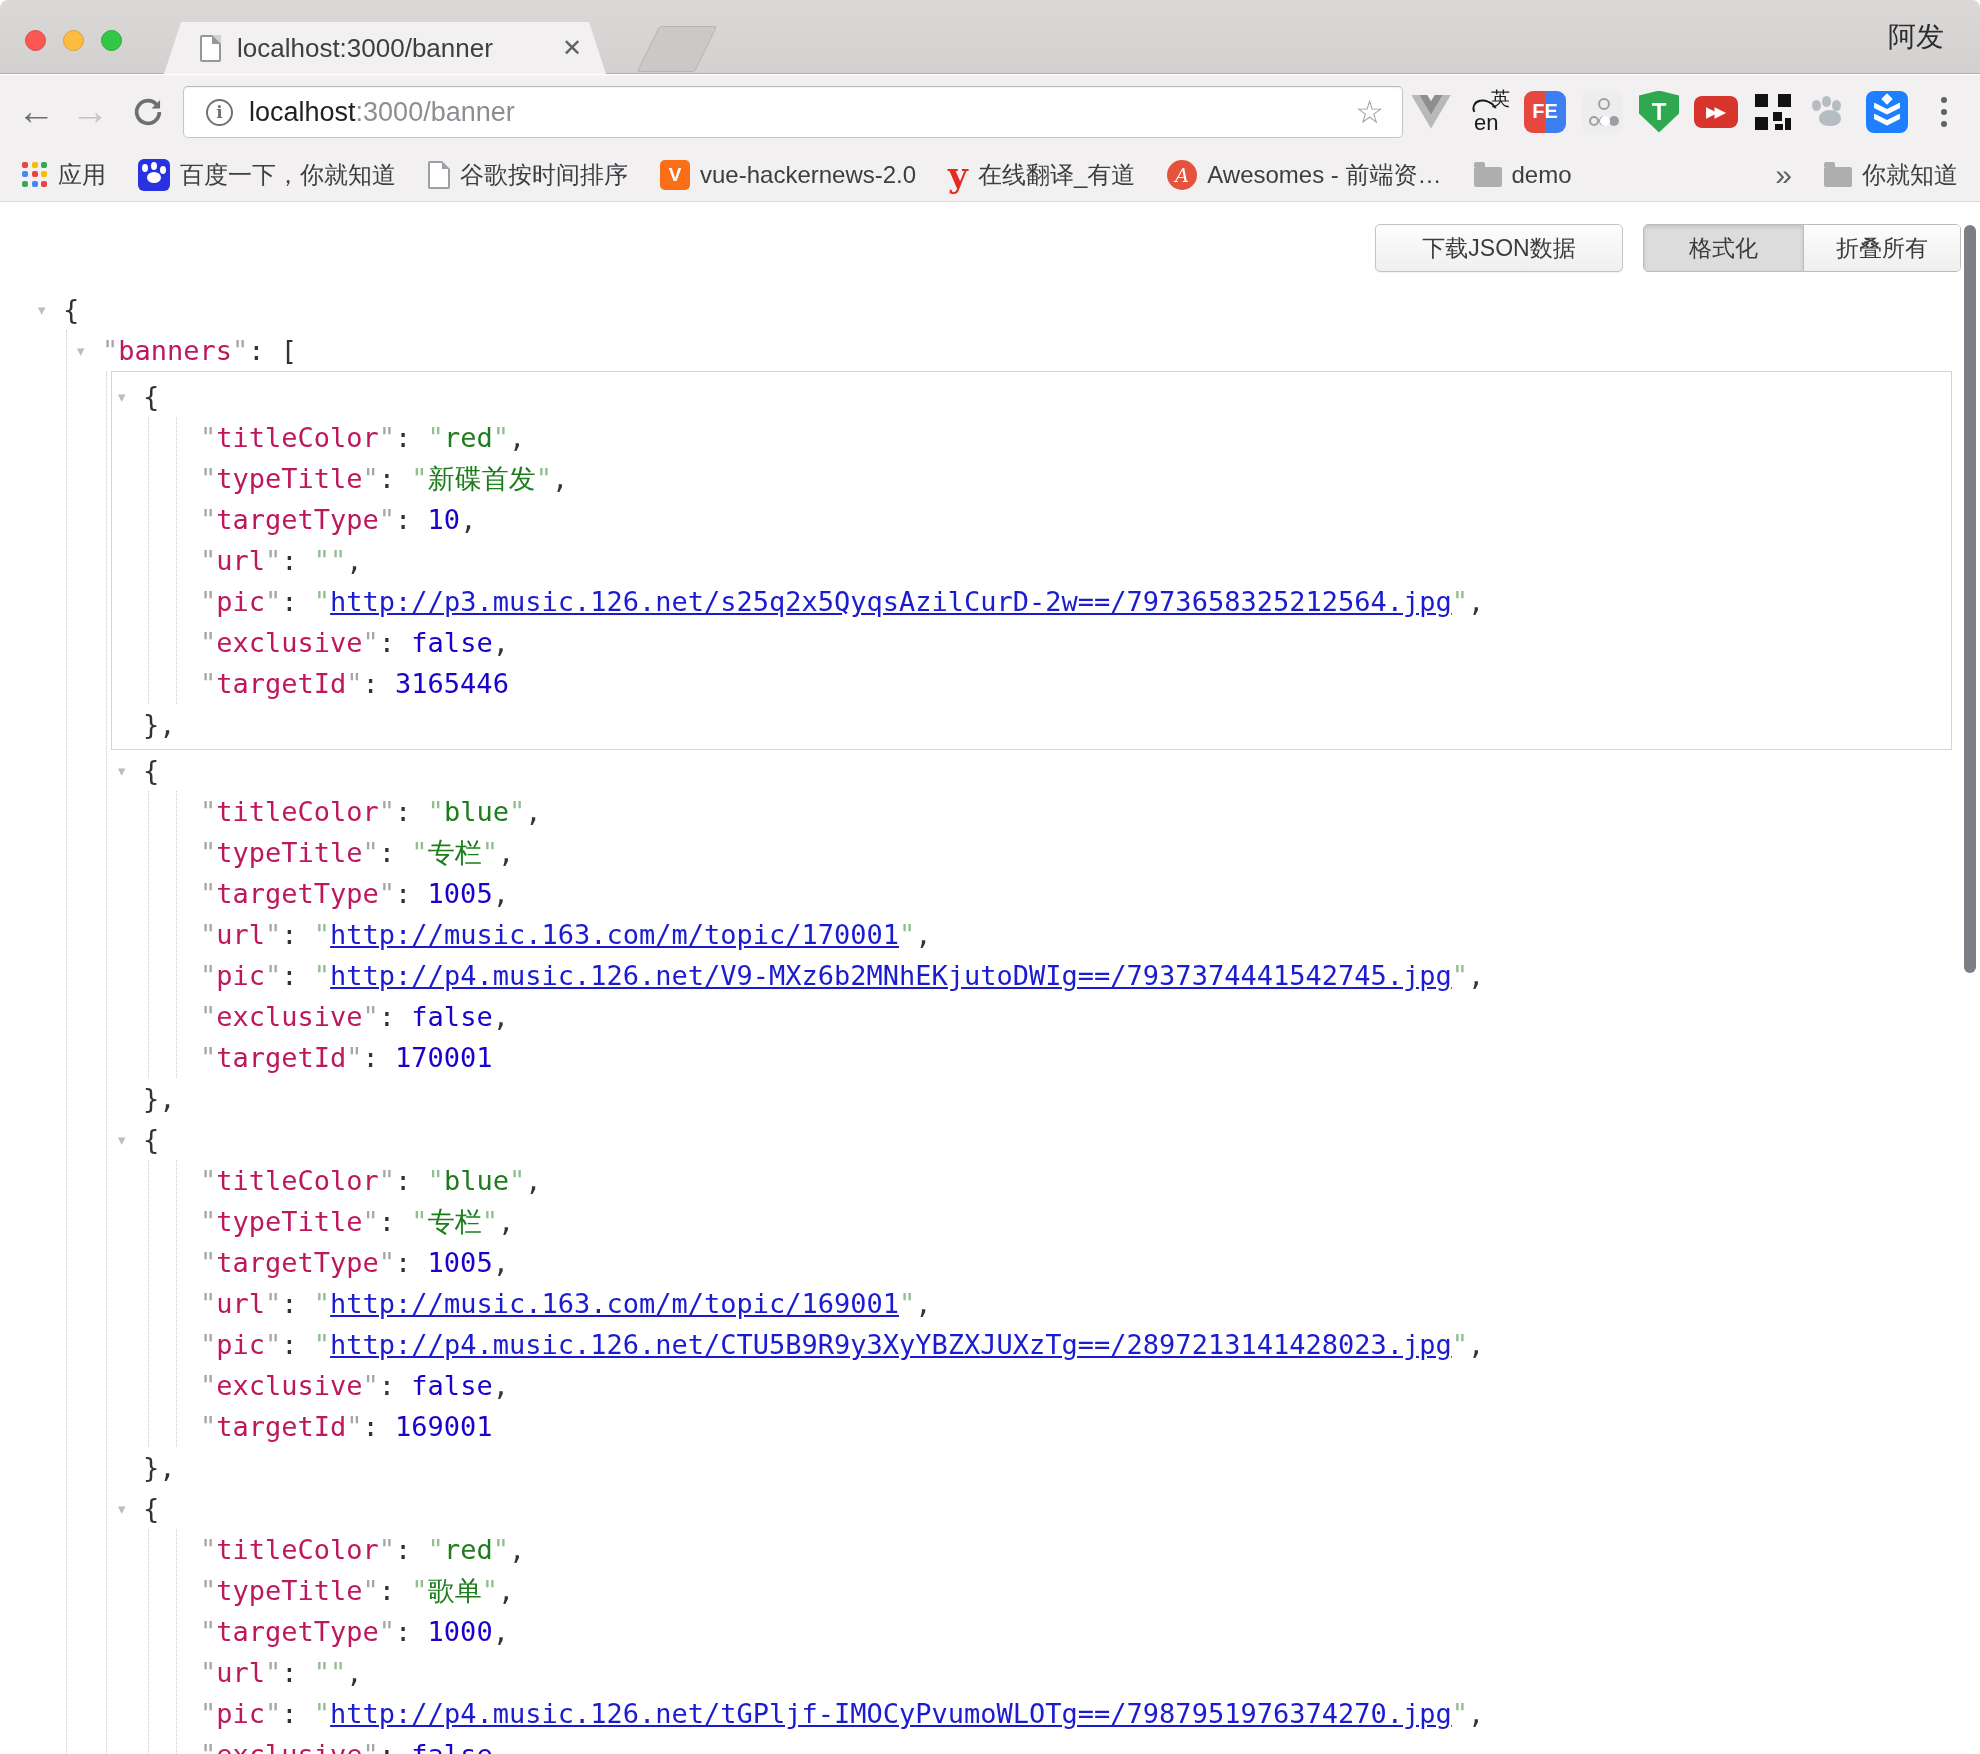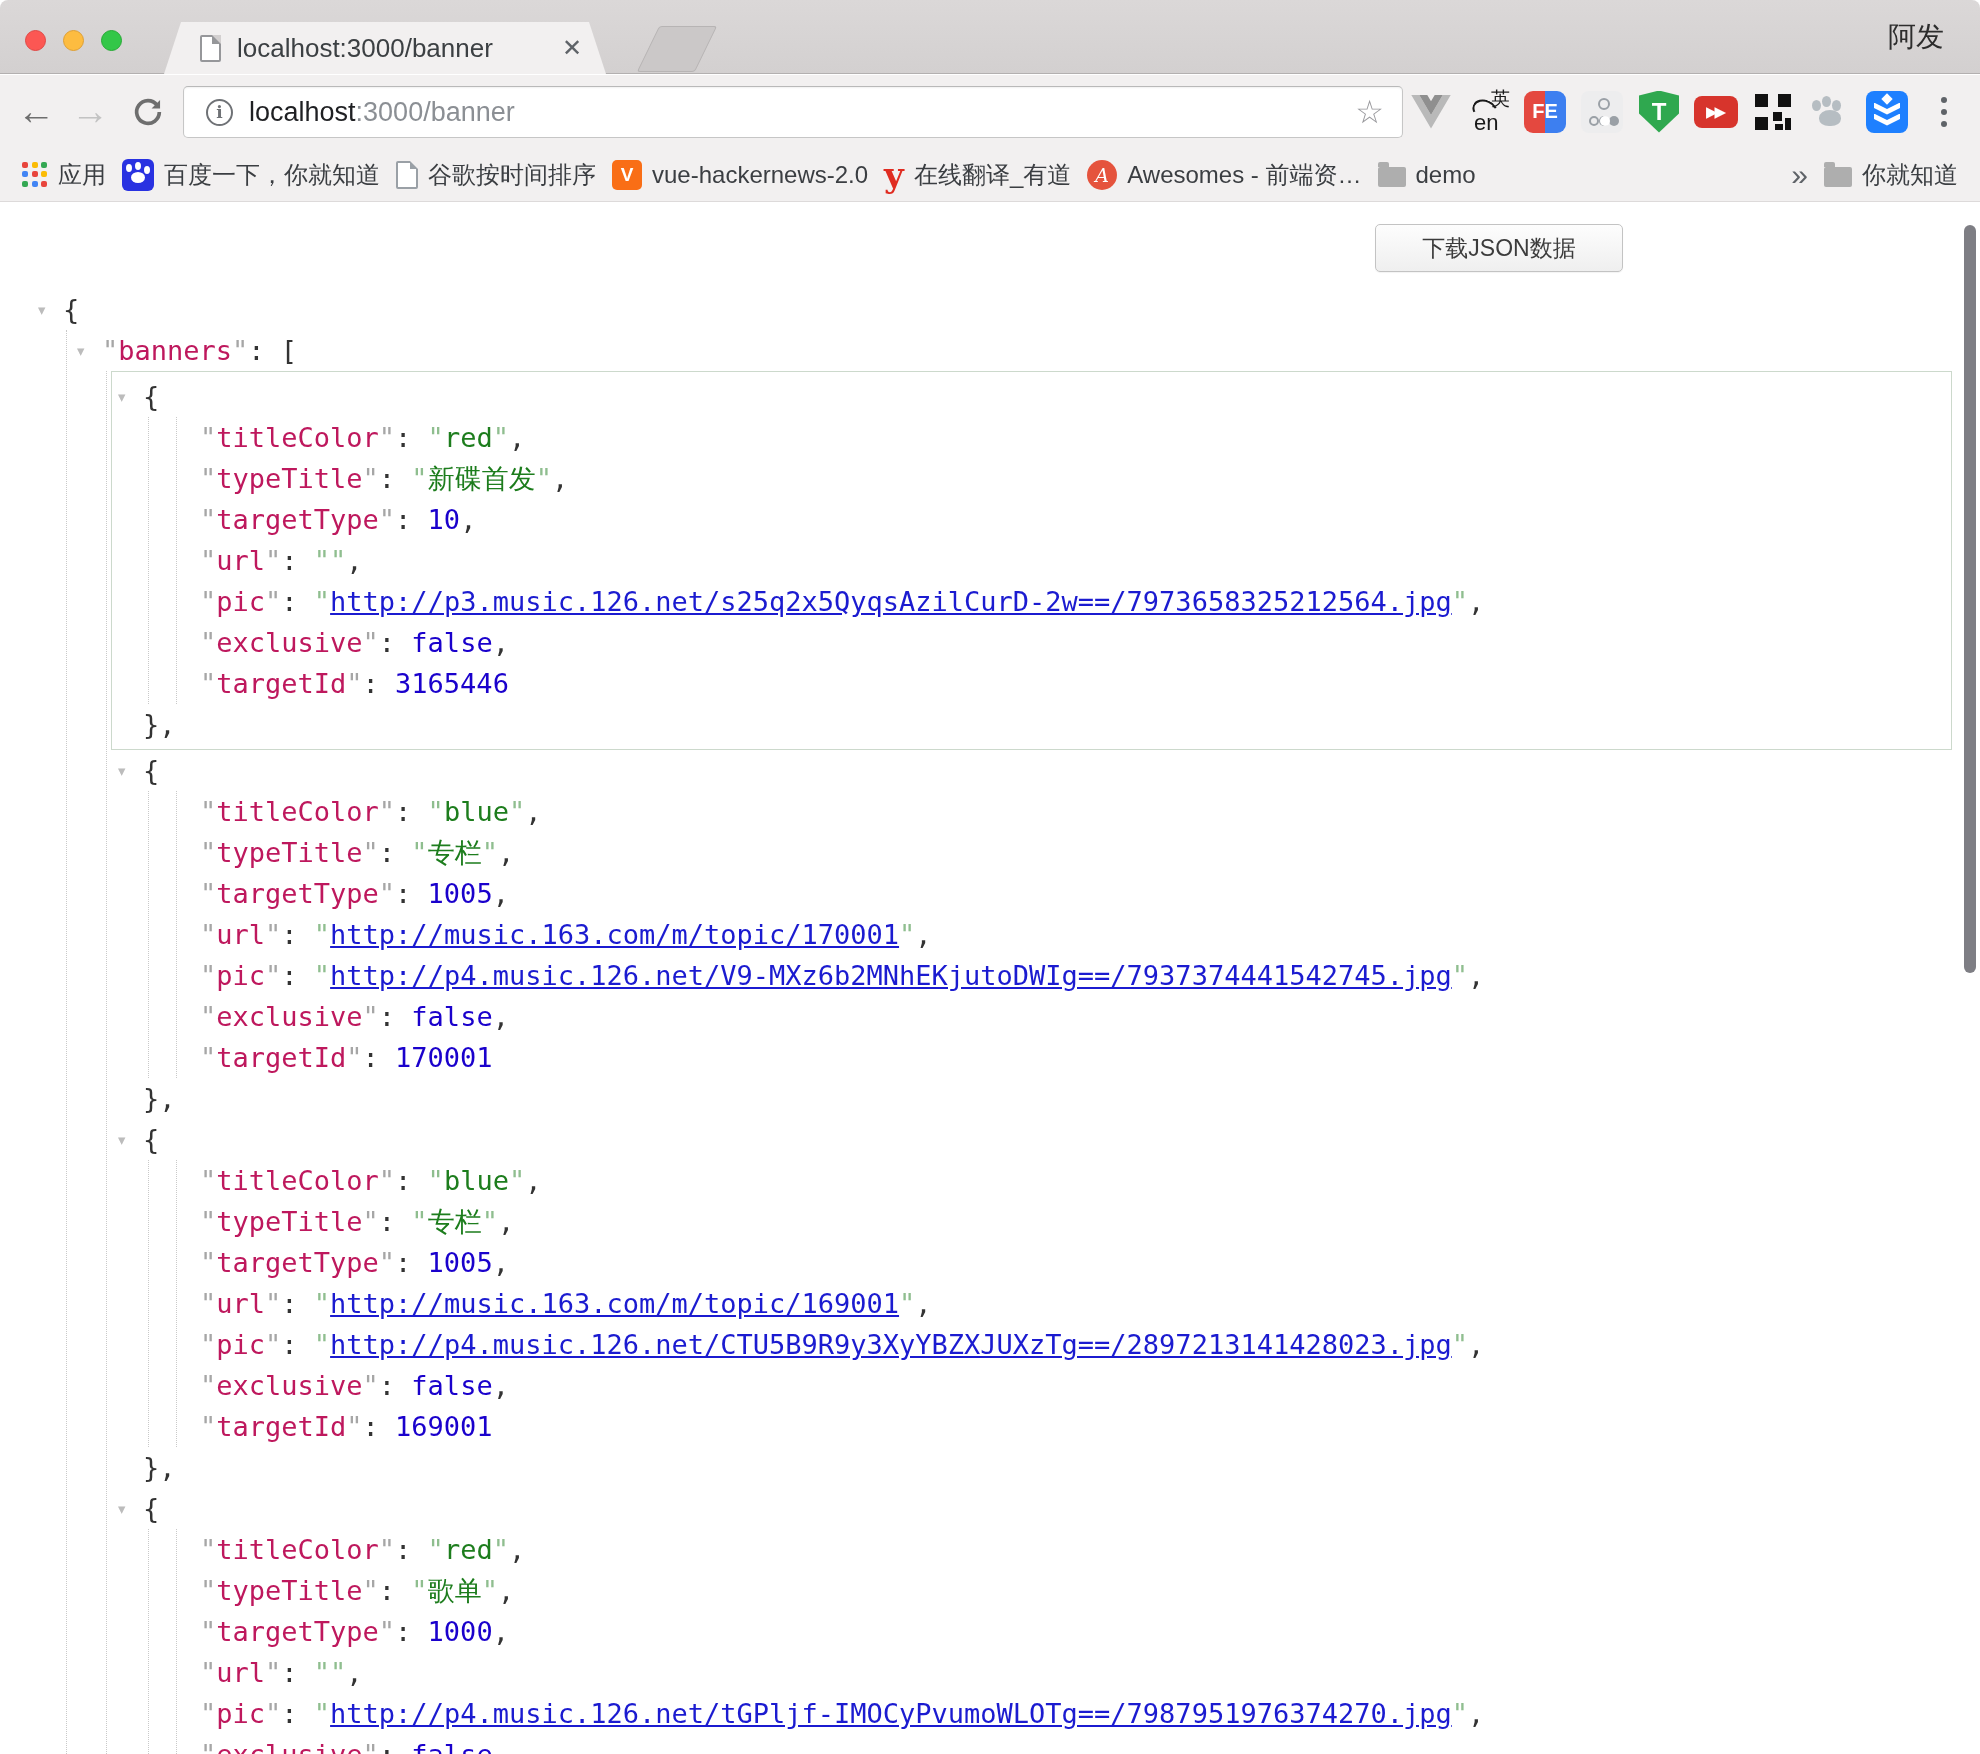--- a/index.html
+++ b/index.html
@@ -88,21 +88,21 @@
   .ico-juejin { width:42px; height:42px; border-radius:8px; background:#1e80ff; position:relative; }
   .ico-juejin .chv { position:absolute; left:8px; width:26px; height:12px; background:#fff;
     clip-path:polygon(0 0,50% 55%,100% 0,100% 45%,50% 100%,0 45%); }
   .ico-juejin .c1 { top:12px; } .ico-juejin .c2 { top:23px; }
   .ico-juejin .dot { position:absolute; left:17px; top:4px; width:8px; height:8px; background:#fff; transform:rotate(45deg); }
   .menu-dots { width:10px; height:44px; display:flex; flex-direction:column; align-items:center; justify-content:center; gap:6px; }
   .menu-dots i { width:6px; height:6px; border-radius:50%; background:#5f6368; }
 
   
   .bookmarks { position:absolute; left:0; top:148px; width:100%; height:54px; background:#f2f0f0;
-    border-bottom:1px solid #dddada; display:flex; align-items:center; padding:0 22px; gap:16px; }
+    border-bottom:1px solid #dddada; display:flex; align-items:center; padding:0 22px; gap:32px; }
   .bm { display:flex; align-items:center; gap:10px; font-size:24px; color:#3b3e42; white-space:nowrap; }
   .ico-apps { width:26px; height:26px; display:grid; grid-template-columns:repeat(3,1fr); gap:3px; }
   .ico-apps i { width:6px; height:6px; border-radius:2px; }
   .ico-apps i:nth-child(1){background:#e8453c}.ico-apps i:nth-child(2){background:#fbbc05}
   .ico-apps i:nth-child(3){background:#34a853}.ico-apps i:nth-child(4){background:#4285f4}
   .ico-apps i:nth-child(5){background:#e8453c}.ico-apps i:nth-child(6){background:#fbbc05}
   .ico-apps i:nth-child(7){background:#34a853}.ico-apps i:nth-child(8){background:#4285f4}
   .ico-apps i:nth-child(9){background:#e8453c}
   .ico-baidu { width:32px; height:32px; border-radius:6px; background:#2932e1; position:relative; }
   .ico-baidu:before { content:""; position:absolute; left:9px; top:13px; width:14px; height:11px; background:#fff; border-radius:50%; }
@@ -277,20 +277,24 @@
     <div class="bm-spacer"></div>
     <div class="bm bm-chevron">»</div>
     <div class="bm">
       <span class="ico-folder"></span>
       <span>你就知道</span>
     </div>
   </div>
 
   <div class="content">
     <div class="btn btn-download">下载JSON数据</div>
+    <div class="btn-group">
+      <div class="btn-format">格式化</div>
+      <div class="btn-collapse">折叠所有</div>
+    </div>
     <div id="json-tree">
         <div class="json-row" style="padding-left: 63px;"><span class="tri" style="left: 36px;">▾</span><span class="jbrace">{</span></div>
         <div class="json-row" style="padding-left: 102px;"><span class="tri" style="left: 75px;">▾</span><span class="jq">"</span><span class="jkey">banners</span><span class="jq">"</span><span class="jp">: [</span></div>
         <div class="hl-box">
           <div class="json-row" style="padding-left: 31px;"><span class="tri" style="left: 4px;">▾</span><span class="jbrace">{</span></div>
           <div class="json-row" style="padding-left: 88px;"><span class="jq">"</span><span class="jkey">titleColor</span><span class="jq">"</span><span class="jp">: </span><span class="jqs">"</span><span class="jstr">red</span><span class="jqs">"</span><span class="jp">,</span></div>
           <div class="json-row" style="padding-left: 88px;"><span class="jq">"</span><span class="jkey">typeTitle</span><span class="jq">"</span><span class="jp">: </span><span class="jqs">"</span><span class="jstr">新碟首发</span><span class="jqs">"</span><span class="jp">,</span></div>
           <div class="json-row" style="padding-left: 88px;"><span class="jq">"</span><span class="jkey">targetType</span><span class="jq">"</span><span class="jp">: </span><span class="jnum">10</span><span class="jp">,</span></div>
           <div class="json-row" style="padding-left: 88px;"><span class="jq">"</span><span class="jkey">url</span><span class="jq">"</span><span class="jp">: </span><span class="jqs">"</span><span class="jqs">"</span><span class="jp">,</span></div>
           <div class="json-row" style="padding-left: 88px;"><span class="jq">"</span><span class="jkey">pic</span><span class="jq">"</span><span class="jp">: </span><span class="jqs">"</span><a class="jlink">http://p3.music.126.net/s25q2x5QyqsAzilCurD-2w==/7973658325212564.jpg</a><span class="jqs">"</span><span class="jp">,</span></div>

